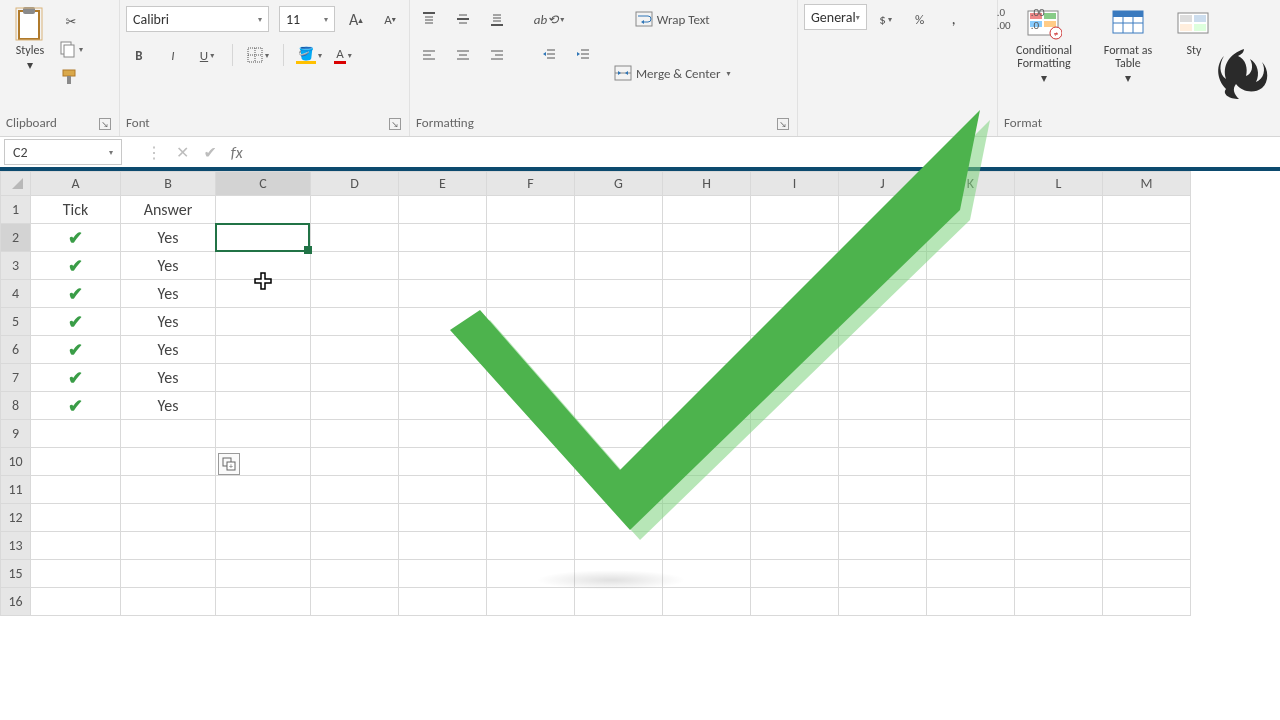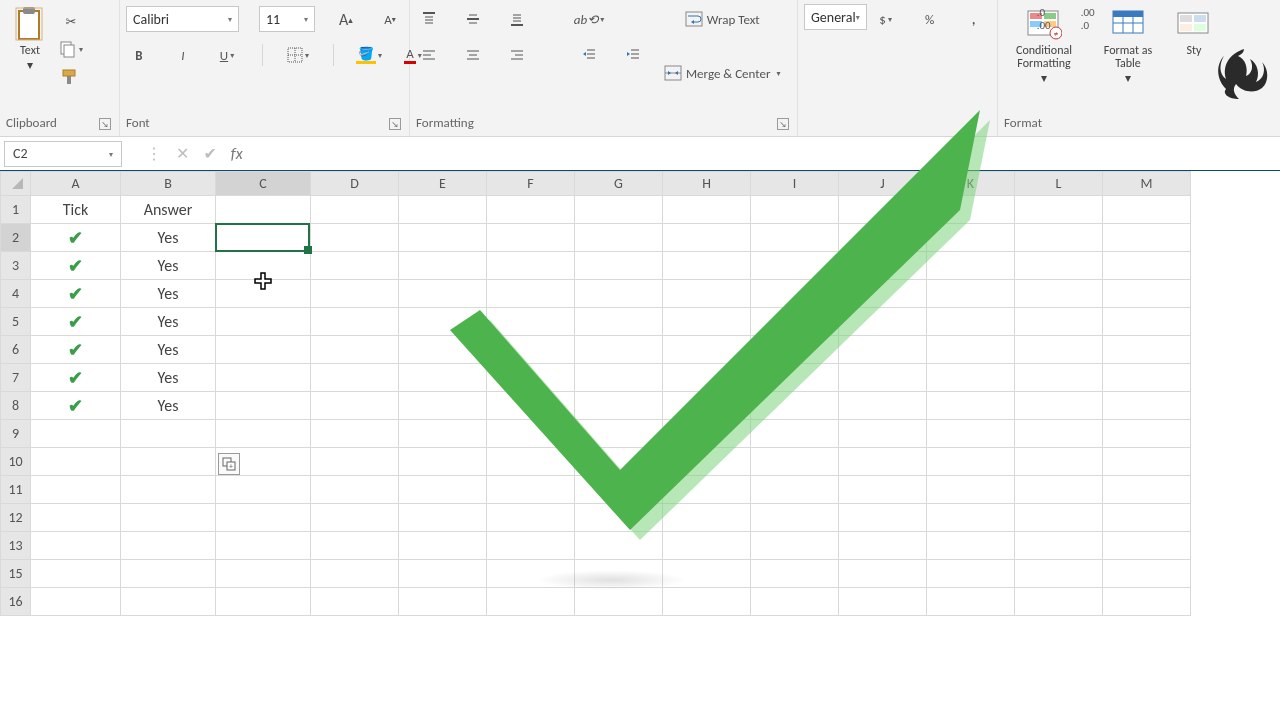--- a/index.html
+++ b/index.html
@@ -8,31 +8,31 @@
   
   .ribbon { background: #f3f3f3; border-bottom: 1px solid #d6d6d6; height: 137px; display: flex; align-items: flex-start; }
   .group { border-right: 1px solid #e1e1e1; height: 100%; padding: 4px 6px 0 6px; display: flex; flex-direction: column; justify-content: space-between; }
   .group-body { flex: 1; display: flex; align-items: flex-start; gap: 4px; }
   .group-label { font-size: 13px; color: #666; padding: 3px 0 6px 0; position: relative; }
   .group-label .launcher { position: absolute; right: 2px; bottom: 6px; width: 12px; height: 12px; border: 1px solid #9a9a9a; display: inline-flex; align-items: center; justify-content: center; font-size: 8px; color: #666; }
 
   .vbtn { display: flex; flex-direction: column; align-items: center; justify-content: flex-start; padding: 2px 4px; gap: 2px; cursor: default; font-size: 12px; color: #444; text-align: center; line-height: 1.1; min-width: 48px; }
   .vbtn .ic { width: 36px; height: 36px; display: flex; align-items: center; justify-content: center; }
   .vbtn.big { min-width: 80px; }
-  .hrow { display: flex; align-items: center; gap: 18px; height: 30px; }
+  .hrow { display: flex; align-items: center; gap: 8px; height: 30px; }
   .sbtn { width: 26px; height: 26px; display: inline-flex; align-items: center; justify-content: center; color: #555; position: relative; }
   .sbtn.wide { width: auto; padding: 0 6px; gap: 4px; }
   .sbtn .drop { font-size: 8px; color: #666; margin-left: 2px; }
   .col { display: flex; flex-direction: column; gap: 2px; }
 
   .combo { background: #fff; border: 1px solid #c8c8c8; height: 26px; display: flex; align-items: center; padding: 0 6px; font-size: 14px; color: #333; }
   .combo .drop { margin-left: auto; font-size: 8px; color: #777; }
 
   
-  .fxbar { height: 34px; border-bottom: 1px solid #0c4a6e; display: flex; align-items: center; background: #fff; justify-content: space-between; }
+  .fxbar { height: 34px; border-bottom: 4px solid #0c4a6e; display: flex; align-items: center; background: #fff; justify-content: space-between; }
   .namebox { width: 118px; border: 1px solid #c8c8c8; margin: 0 0 0 4px; height: 26px; display: flex; align-items: center; padding: 0 8px; font-size: 14px; }
   .namebox .drop { margin-left: auto; font-size: 8px; color: #777; }
   .fxbtns { display: flex; align-items: center; gap: 14px; color: #bdbdbd; padding: 0 18px 0 24px; font-size: 16px; }
   .fxinput { flex: 1; height: 26px; border: none; padding: 0 6px; font-size: 14px; }
 
   
   .sheet { position: relative; }
   table.grid { border-collapse: collapse; table-layout: fixed; }
   table.grid th, table.grid td { border: 1px solid #d9d9d9; font-weight: normal; }
   table.grid thead th { background: #e6e6e6; color: #555; height: 24px; font-size: 14px; text-align: center; }
@@ -74,21 +74,21 @@
   <div class="group" style="width:120px">
     <div class="group-body">
       <div class="vbtn">
         <div class="ic">
           <svg width="34" height="38" viewBox="0 0 34 38">
               <rect x="6" y="6" width="20" height="28" fill="#fff" stroke="#b07a2b" stroke-width="2"></rect>
               <rect x="10" y="2" width="12" height="7" rx="2" fill="#8a8a8a"></rect>
               <rect x="3" y="3" width="26" height="32" fill="none" stroke="#d9b37a" stroke-width="1"></rect>
             </svg>
         </div>
-        <span>Text</span>
+        <span>Styles</span>
         <span class="drop">▾</span>
       </div>
       <div class="col" style="padding-top:4px">
         <div class="sbtn">
             <span>✂</span>
           </div>
         <div class="sbtn">
           <svg width="18" height="18" viewBox="0 0 18 18">
               <rect x="2" y="2" width="10" height="12" fill="#fff" stroke="#888"></rect>
               <rect x="5" y="5" width="10" height="12" fill="#fff" stroke="#888"></rect>

